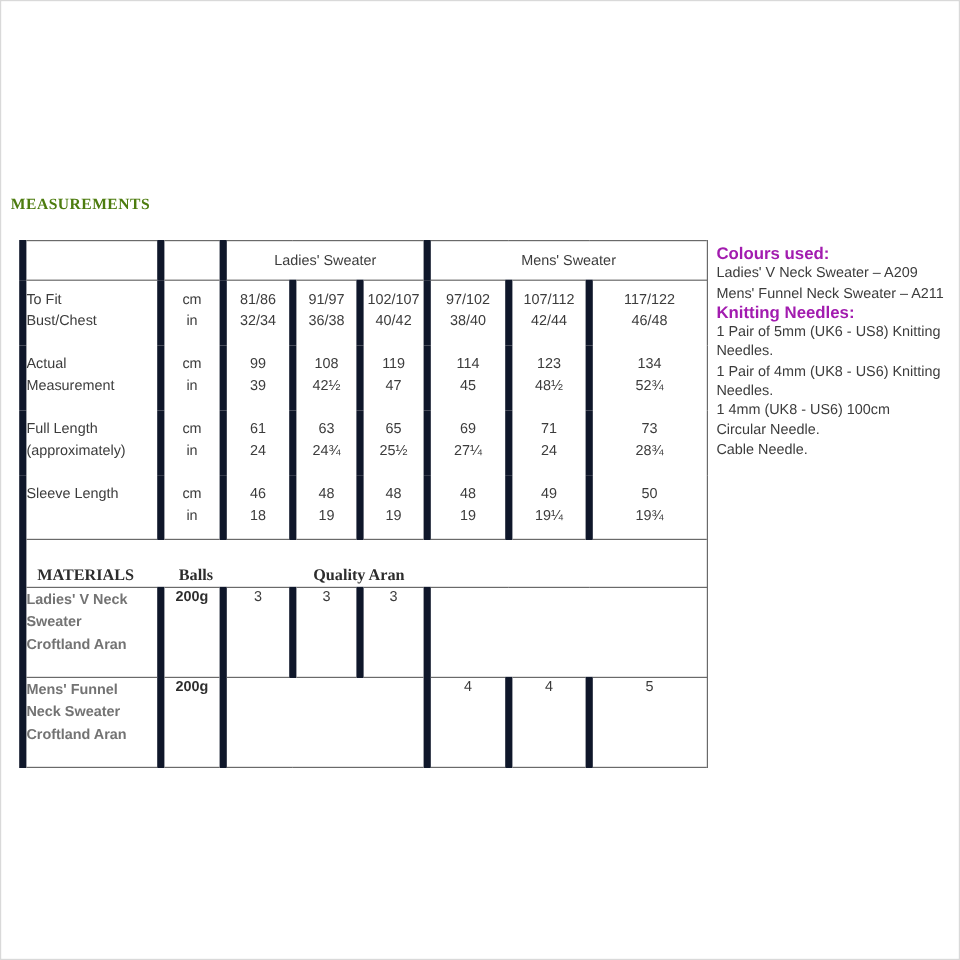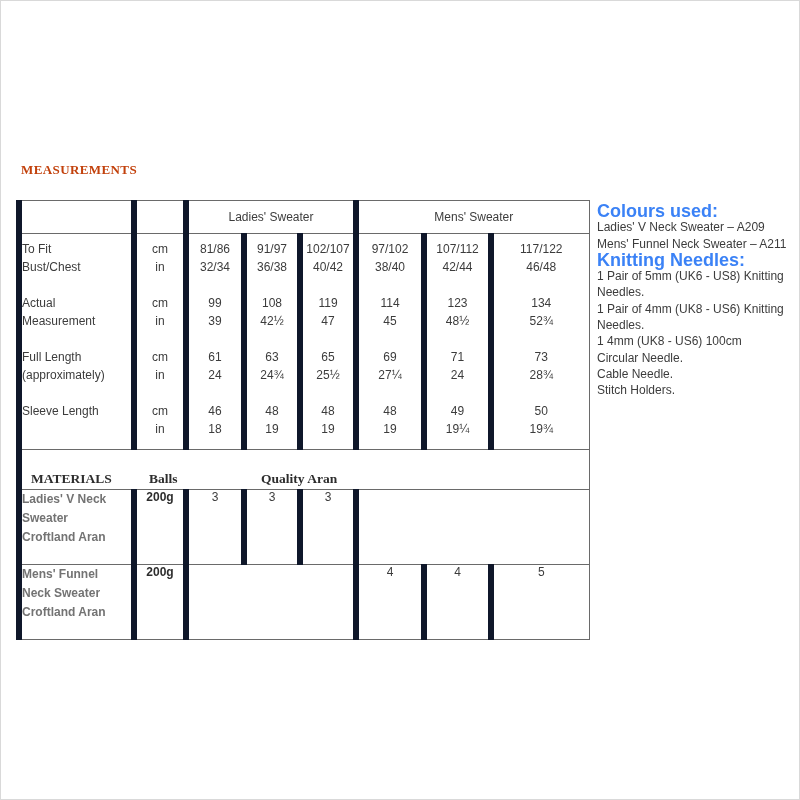--- a/index.html
+++ b/index.html
@@ -12,27 +12,27 @@
     overflow: hidden;
   }
   .page {
     position: absolute;
     inset: 0;
     background: #fff;
     border: 1px solid #d9d9d9;
   }
   .page-title {
     position: absolute;
-    left: 20px;
+    left: 8px;
     top: 161px;
     font-family: "Liberation Serif", serif;
     font-weight: bold;
     font-size: 13px;
     letter-spacing: 0.4px;
-    color: #c2410c;
+    color: #4d7c0f;
   }
   
   table.mtable {
     position: absolute;
     left: 15px;
     top: 199px;
     width: 570px;
     border-collapse: collapse;
     table-layout: fixed;
     border: 1px solid #6a6a6a;
@@ -100,22 +100,22 @@
     position: absolute;
     left: 596px;
     top: 202px;
     width: 200px;
     font-size: 12px;
     line-height: 16.3px;
     color: #3c3c3c;
   }
   .sb-heading {
     font-weight: bold;
-    font-size: 18px;
-    color: #3b82f6;
+    font-size: 14px;
+    color: #a21caf;
   }
   .sb-line { white-space: nowrap; }
 </style>
 </head>
 <body>
 
 <div class="page">
 
   <div class="page-title">MEASUREMENTS</div>
 
@@ -322,16 +322,15 @@
     <div class="sb-line">Ladies' V Neck Sweater – A209</div>
     <div class="sb-line">Mens' Funnel Neck Sweater – A211</div>
     <div class="sb-heading">Knitting Needles:</div>
     <div class="sb-line">1 Pair of 5mm (UK6 - US8) Knitting</div>
     <div class="sb-line">Needles.</div>
     <div class="sb-line">1 Pair of 4mm (UK8 - US6) Knitting</div>
     <div class="sb-line">Needles.</div>
     <div class="sb-line">1 4mm (UK8 - US6) 100cm</div>
     <div class="sb-line">Circular Needle.</div>
     <div class="sb-line">Cable Needle.</div>
-    <div class="sb-line">Stitch Holders.</div>
   </div>
 
 </div>
 
 </body></html>

